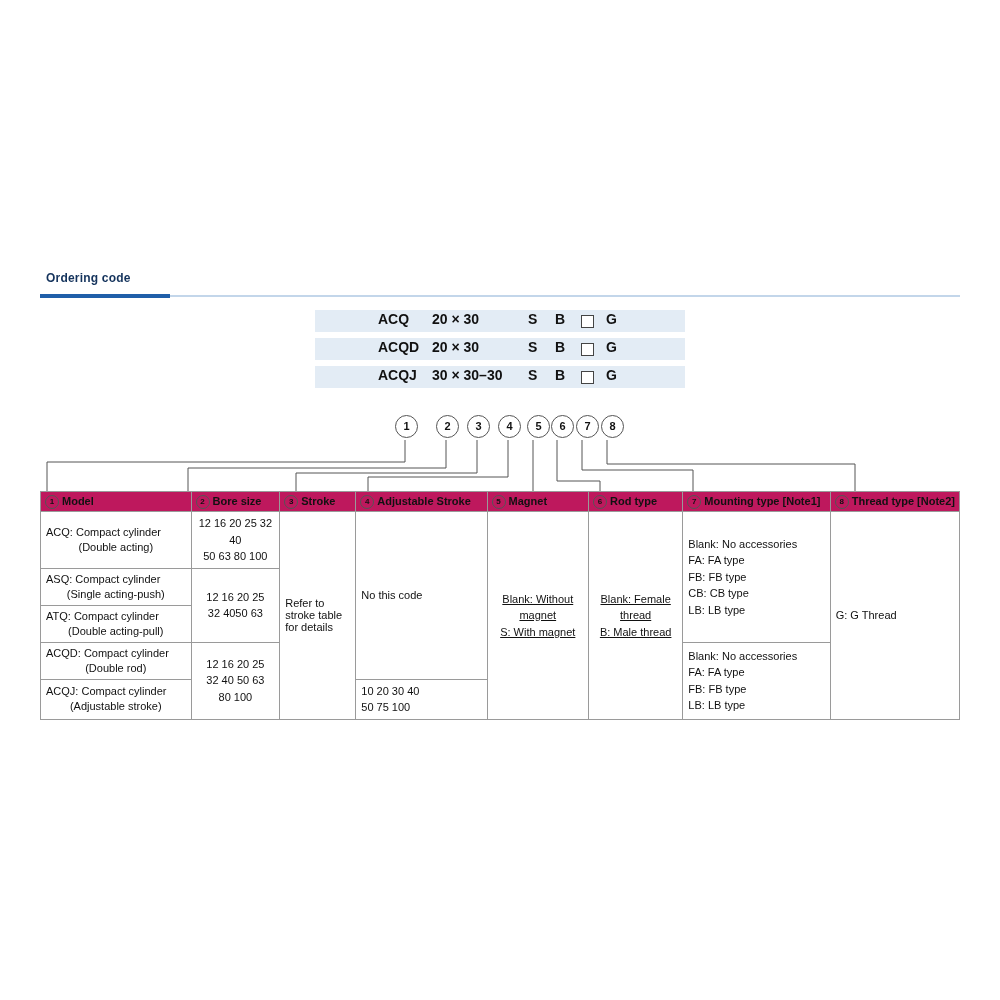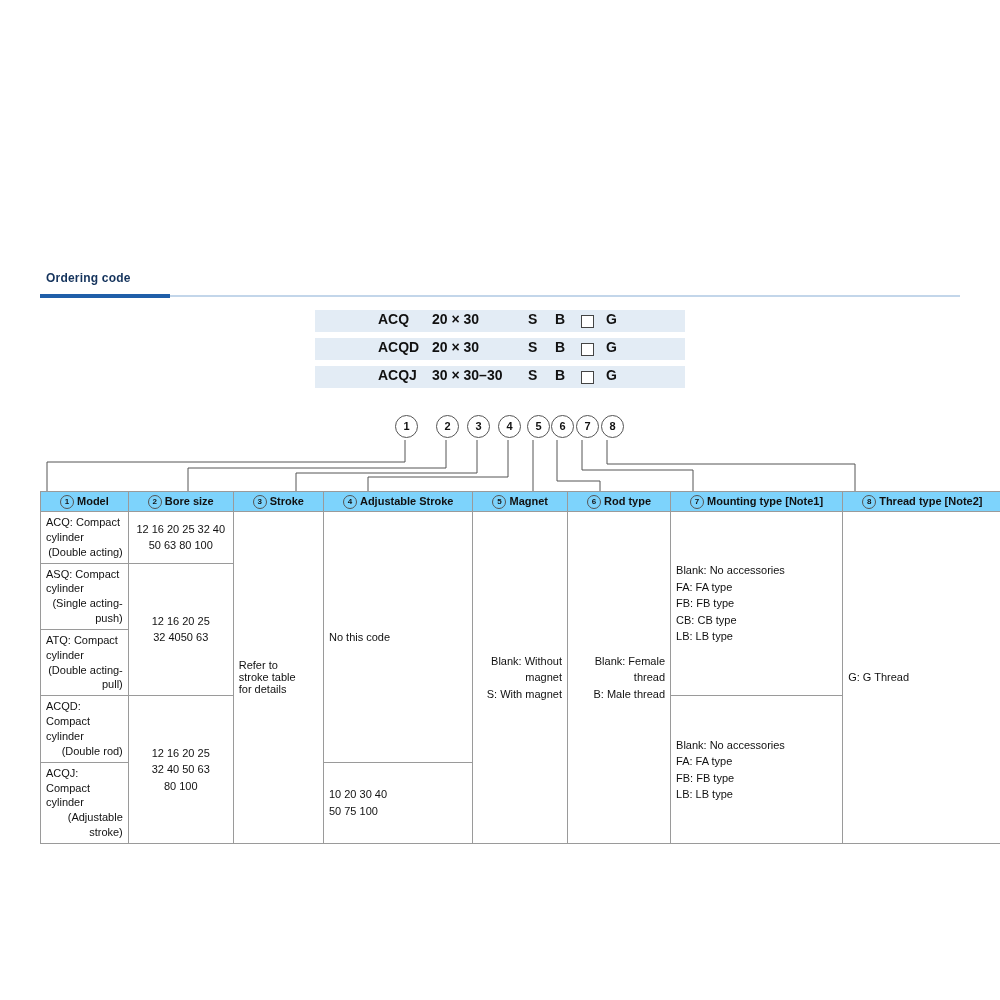--- a/index.html
+++ b/index.html
@@ -102,50 +102,50 @@
     border-collapse:collapse;
     font-size:11px;
     color:#111;
   }
   #spec-table td, #spec-table th{
     border:1px solid #9a9a9a;
     vertical-align:middle;
     padding:3px 5px;
   }
   #spec-table thead th{
-    background:#7dd3fc;
+    background:#be185d;
     font-size:11px;
     font-weight:bold;
     text-align:left;
     height:15px;
-    padding:2px 19px;
+    padding:2px 4px;
     white-space:nowrap;
   }
   .hdnum{
     display:inline-block;
     width:12px;height:12px;
     border:1px solid #555;
     border-radius:50%;
     font-size:8px;
     line-height:12px;
     text-align:center;
     font-weight:bold;
     margin-right:3px;
     vertical-align:1px;
   }
   .model-cell{
     padding-left:8px;
     line-height:1.35;
     height:30px;
   }
-  .model-cell .ind{ display:block; text-align:right; }
+  .model-cell .ind{ display:block; text-align:center; }
   .bore-cell{ text-align:center; line-height:1.5; }
   .mid{ text-align:left; }
   .lft{ text-align:left; padding-left:9px; line-height:1.5; }
-  .rgt{ text-align:right; padding-right:6px; line-height:1.5;}
+  .rgt{ text-align:center; padding-right:6px; line-height:1.5;text-decoration:underline;}
 
   
   #notes{
     position:absolute;
     left:40px; top:680px;
     font-size:11px;
     color:#111;
     line-height:1.65;
   }
 </style>

